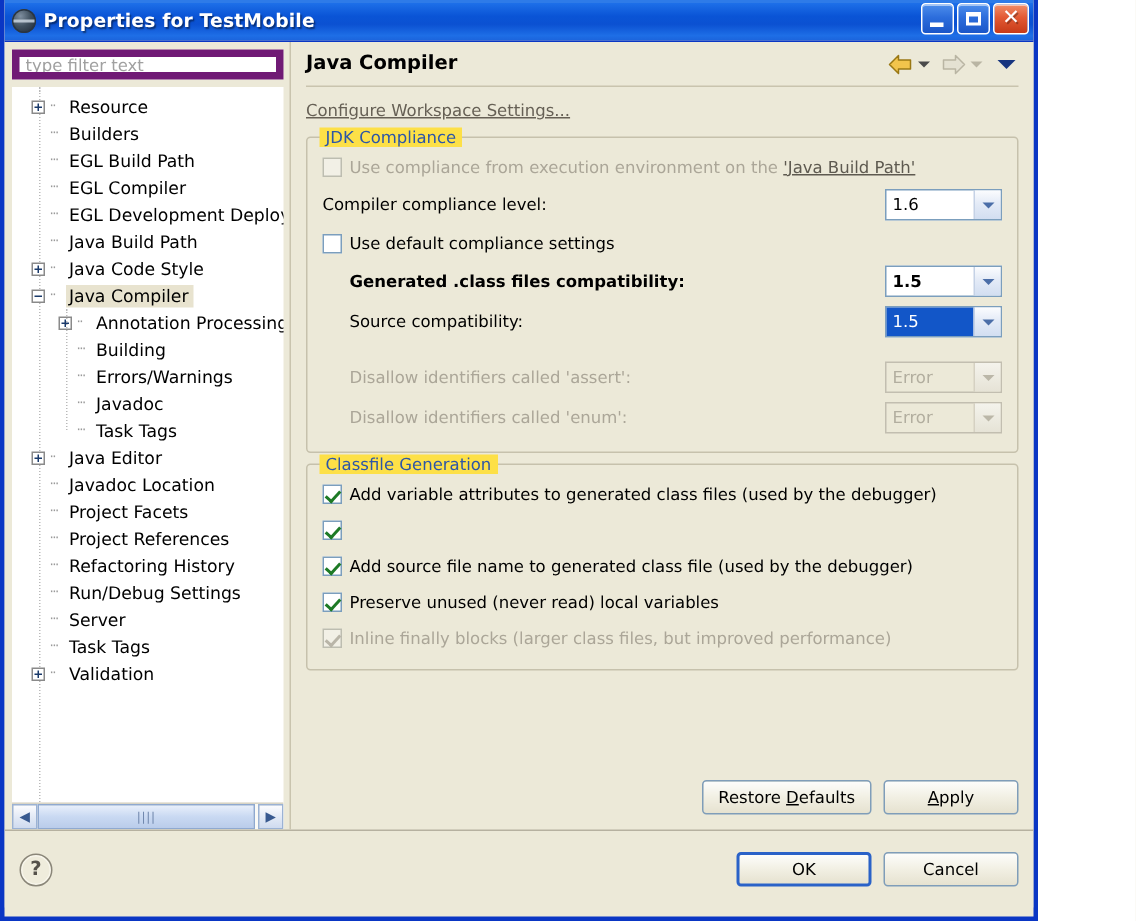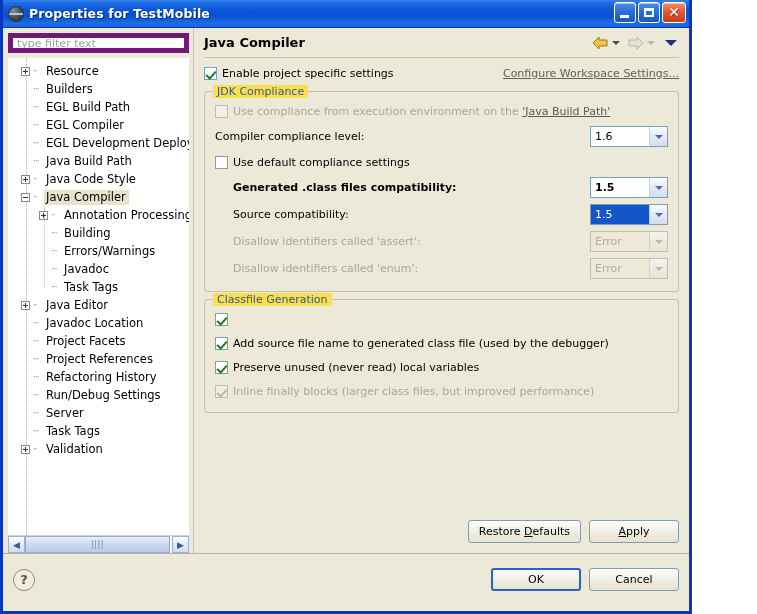--- a/index.html
+++ b/index.html
@@ -678,24 +678,20 @@
               <path d="M10 1 L16 7 L10 13 L10 10 L2 10 L2 4 L10 4 Z" fill="#E4E1D2" stroke="#B9B5A3" stroke-width="1" stroke-linejoin="round"></path>
             </svg>
           </span>
           <span class="nav-caret dim"></span>
           <span class="nav-caret big"></span>
         </div>
       </div>
       <div id="header-rule"></div>
 
       <div class="row-enable">
-        <div style="display:flex;align-items:center;">
-          <span class="cb checked"></span>
-          <span>Enable project specific settings</span>
-        </div>
         <span class="link">Configure Workspace Settings...</span>
       </div>
 
       <div class="group">
         <span class="glabel">JDK Compliance</span>
 
         <div class="grow disabled">
           <span class="cb disabled"></span>
           <span class="lbl"><span>Use compliance from execution environment on the </span><span class="glink">'Java Build Path'</span></span>
         </div>
@@ -728,21 +724,21 @@
         <div class="grow tall" style="padding-left:18px;">
           <span class="lbl">Source compatibility:</span>
           <span class="combo focused">
             <span class="cval">1.5</span>
             <span class="cbtn">
               <span class="ccaret"></span>
             </span>
           </span>
         </div>
 
-        <div class="grow tall disabled" style="padding-left:18px;">
+        <div class="grow tall disabled" style="padding-left:18px;margin-top:10px;">
           <span class="lbl">Disallow identifiers called 'assert':</span>
           <span class="combo disabled">
             <span class="cval">Error</span>
             <span class="cbtn">
               <span class="ccaret"></span>
             </span>
           </span>
         </div>
 
         <div class="grow tall disabled" style="padding-left:18px;">
@@ -752,20 +748,24 @@
             <span class="cbtn">
               <span class="ccaret"></span>
             </span>
           </span>
         </div>
       </div>
 
       <div class="group" id="classfile-group">
         <span class="glabel">Classfile Generation</span>
 
+      <div class="grow">
+            <span class="cb checked"></span>
+            <span class="lbl">Add variable attributes to generated class files (used by the debugger)</span>
+          </div>
           <div class="grow">
             <span class="cb checked"></span>
           </div>
           <div class="grow">
             <span class="cb checked"></span>
             <span class="lbl">Add source file name to generated class file (used by the debugger)</span>
           </div>
           <div class="grow">
             <span class="cb checked"></span>
             <span class="lbl">Preserve unused (never read) local variables</span>

